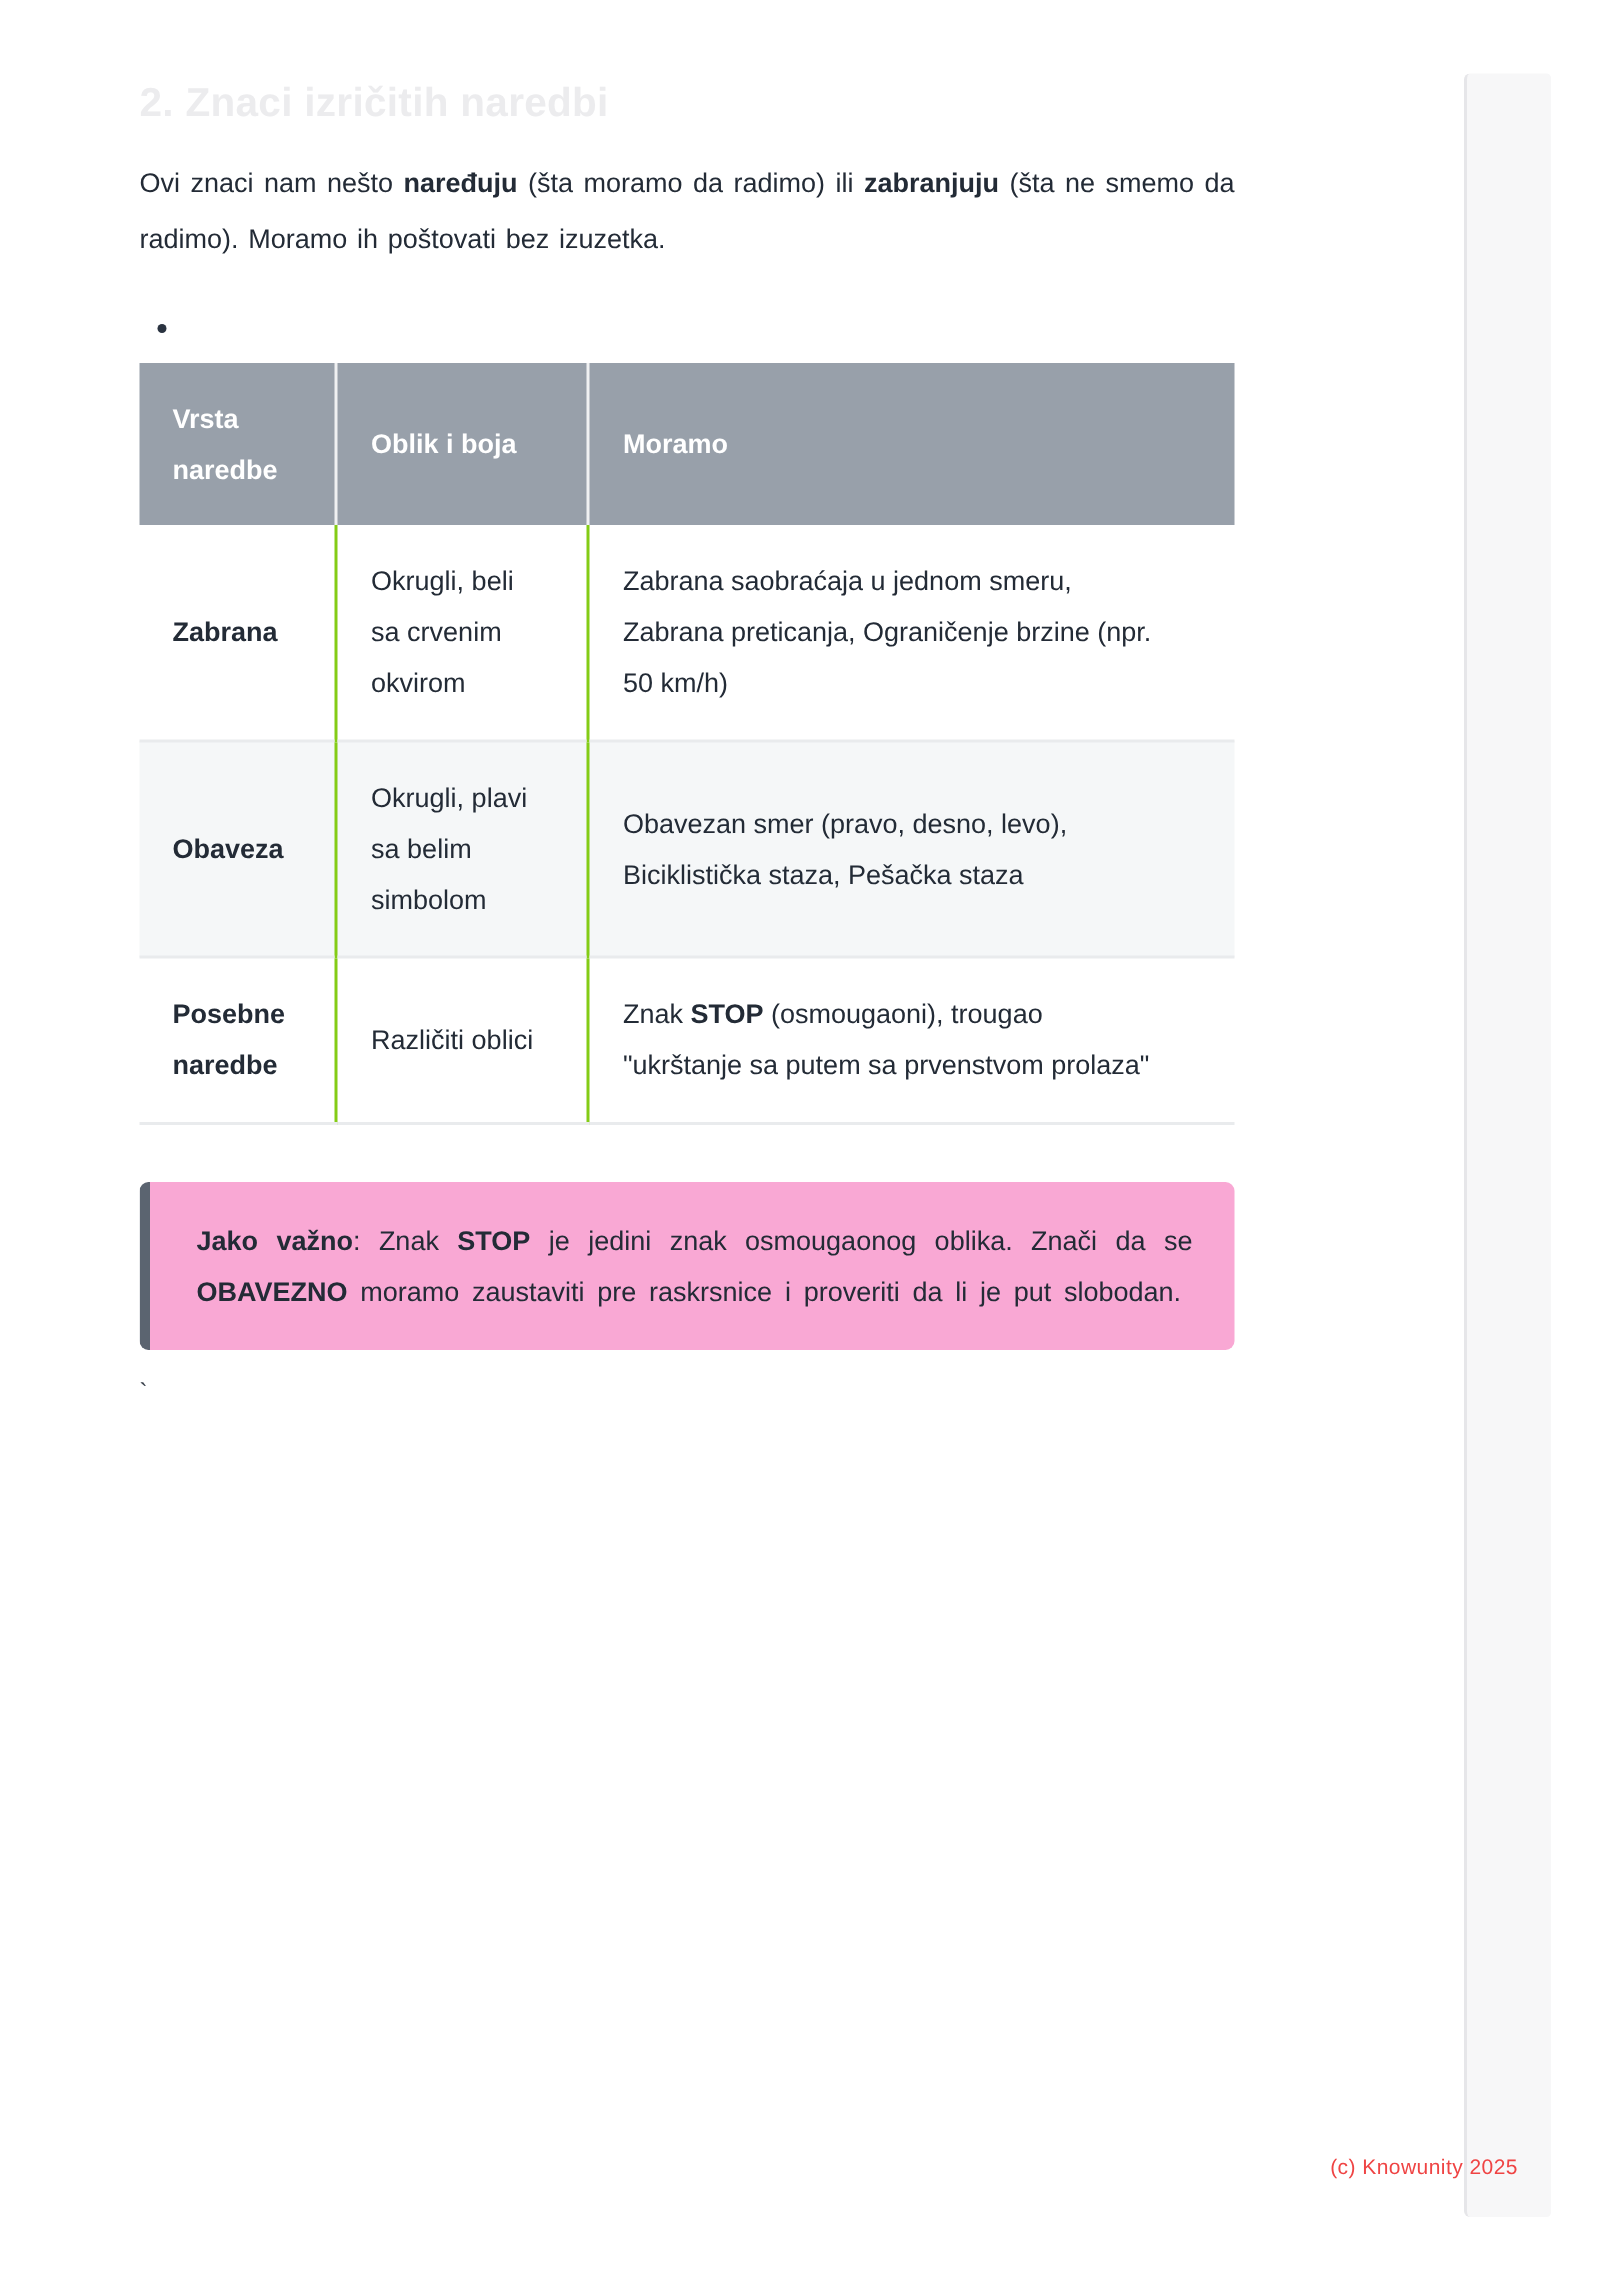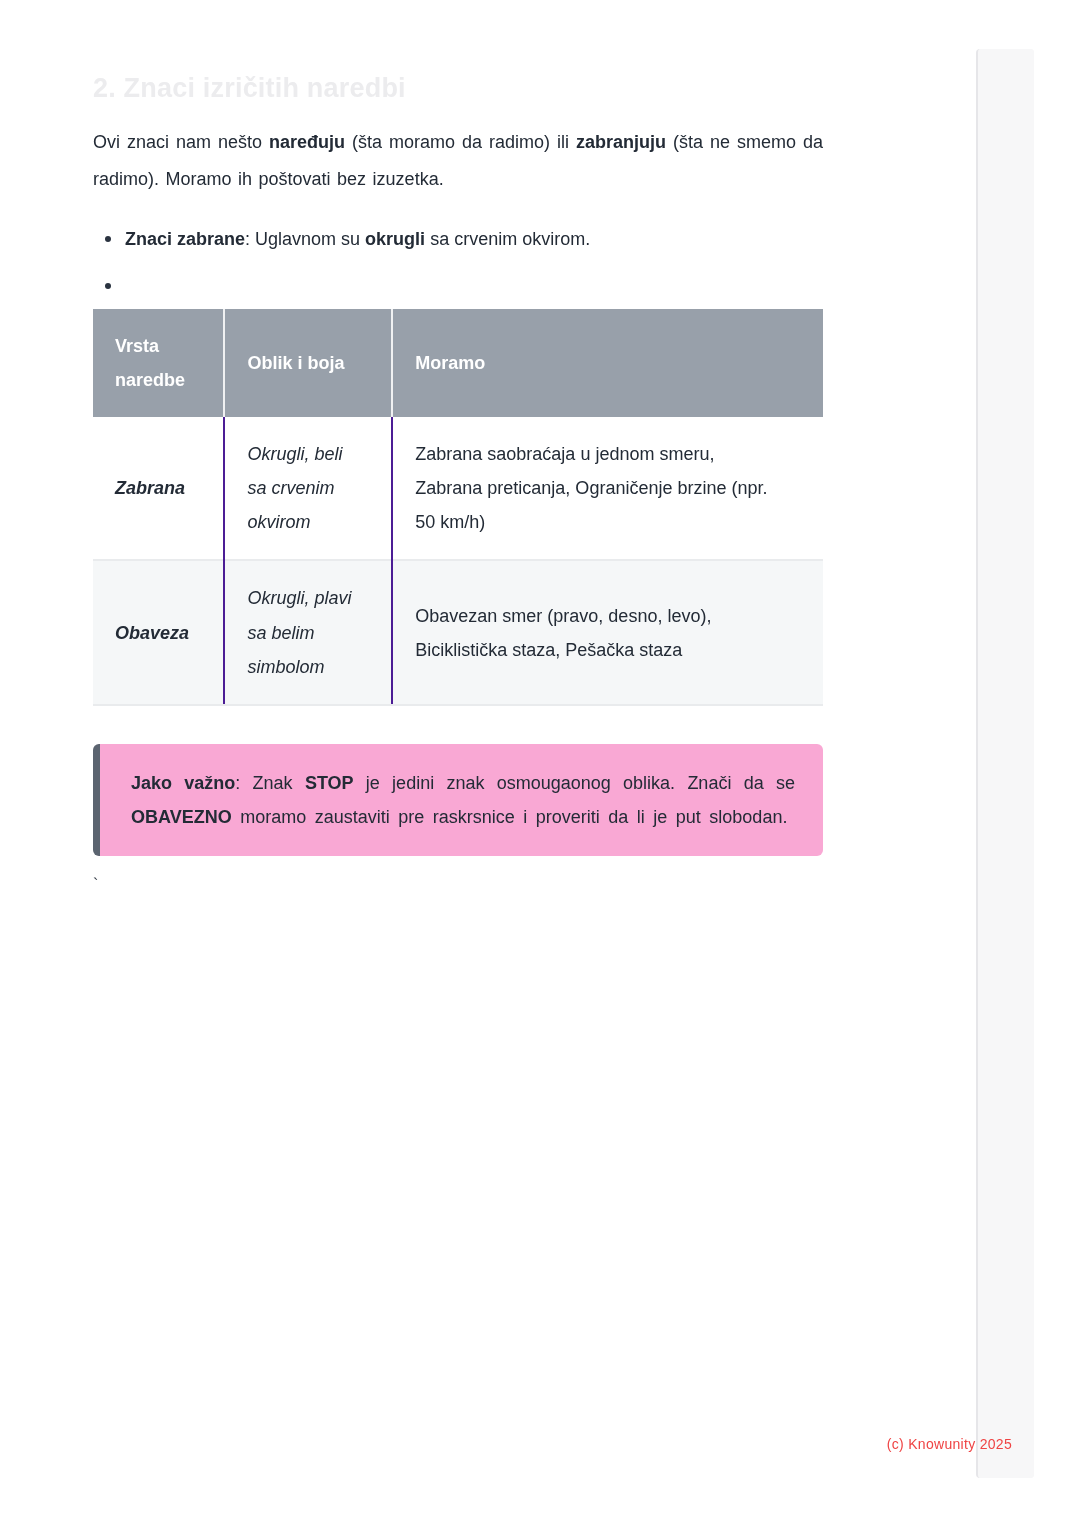--- a/index.html
+++ b/index.html
@@ -21,21 +21,21 @@
     height: 1429px;
     background: #f7f7f8;
     border-left: 2px solid #e6e6e9;
     border-radius: 4px 3px 3px 4px;
   }
   .content {
     position: absolute;
     left: 93px;
     top: 0;
     width: 730px;
-    padding-top: 72px;
+    padding-top: 52px;
   }
   h2.faded-heading {
     margin: 0;
     font-size: 27px;
     font-weight: 700;
     color: #ececee;
     letter-spacing: 0.2px;
     line-height: 1.25;
   }
   p.intro {
@@ -87,21 +87,21 @@
     line-height: 1.9;
     font-size: 18px;
   }
   table.signs-table th:not(:last-child) { border-right: 2px solid rgba(255,255,255,0.85); }
   table.signs-table td {
     padding: 20px 24px 20px 22px;
     vertical-align: middle;
     line-height: 1.9;
     background: #ffffff;
   }
-  table.signs-table td:not(:last-child) { border-right: 2px solid #4c1d95; font-style: italic; }
+  table.signs-table td:not(:last-child) { border-right: 2px solid #84cc16; }
   table.signs-table tbody tr + tr td { border-top: 2px solid #e9ebed; }
   table.signs-table tbody tr:last-child td { border-bottom: 2px solid #e9ebed; }
   table.signs-table tbody tr.alt td { background: #f5f7f8; }
   td.type-cell { font-weight: 700; }
   td.examples-cell { white-space: pre-line; }
   .callout {
     margin-top: 38px;
     background: #f9a8d4;
     border-left: 7px solid #5b6470;
     border-radius: 6px;
@@ -136,24 +136,20 @@
   <div class="content">
 
     <h2 class="faded-heading">2. Znaci izričitih naredbi</h2>
 
     <p class="intro"><span>Ovi znaci nam nešto </span><b>naređuju</b><span> (šta moramo da radimo) ili </span><b>zabranjuju</b><span> (šta ne smemo da radimo). Moramo ih poštovati bez izuzetka.</span></p>
 
 
     <ul class="sign-list">
       <li>
         <span class="bullet-dot"></span>
-        <span><b>Znaci zabrane</b><span>: Uglavnom su </span><b>okrugli</b><span> sa crvenim okvirom.</span></span>
-      </li>
-      <li>
-        <span class="bullet-dot"></span>
       </li>
     </ul>
 
     <table class="signs-table">
       <colgroup>
           <col class="c1">
           <col class="c2">
           <col class="c3">
         </colgroup>
       <thead>
@@ -174,20 +170,26 @@
 50 km/h)</span><b></b><span></span></td>
         </tr>
         <tr class="alt">
           <td class="type-cell">Obaveza</td>
           <td class="examples-cell">Okrugli, plavi
 sa belim
 simbolom</td>
           <td class="examples-cell"><span>Obavezan smer (pravo, desno, levo),
 Biciklistička staza, Pešačka staza</span><b></b><span></span></td>
         </tr>
+        <tr>
+          <td class="type-cell">Posebne naredbe</td>
+          <td class="examples-cell">Različiti oblici</td>
+          <td class="examples-cell"><span>Znak </span><b>STOP</b><span> (osmougaoni), trougao
+"ukrštanje sa putem sa prvenstvom prolaza"</span></td>
+        </tr>
       </tbody>
     </table>
 
     <div class="callout"><b>Jako važno</b><span>: Znak </span><b>STOP</b><span> je jedini znak osmougaonog oblika. Znači da se </span><b>OBAVEZNO</b><span> moramo zaustaviti pre raskrsnice i proveriti da li je put slobodan.</span></div>
 
     <p class="stray">`</p>
 
   </div>
 
   <div class="copyright">(c) Knowunity 2025</div>

